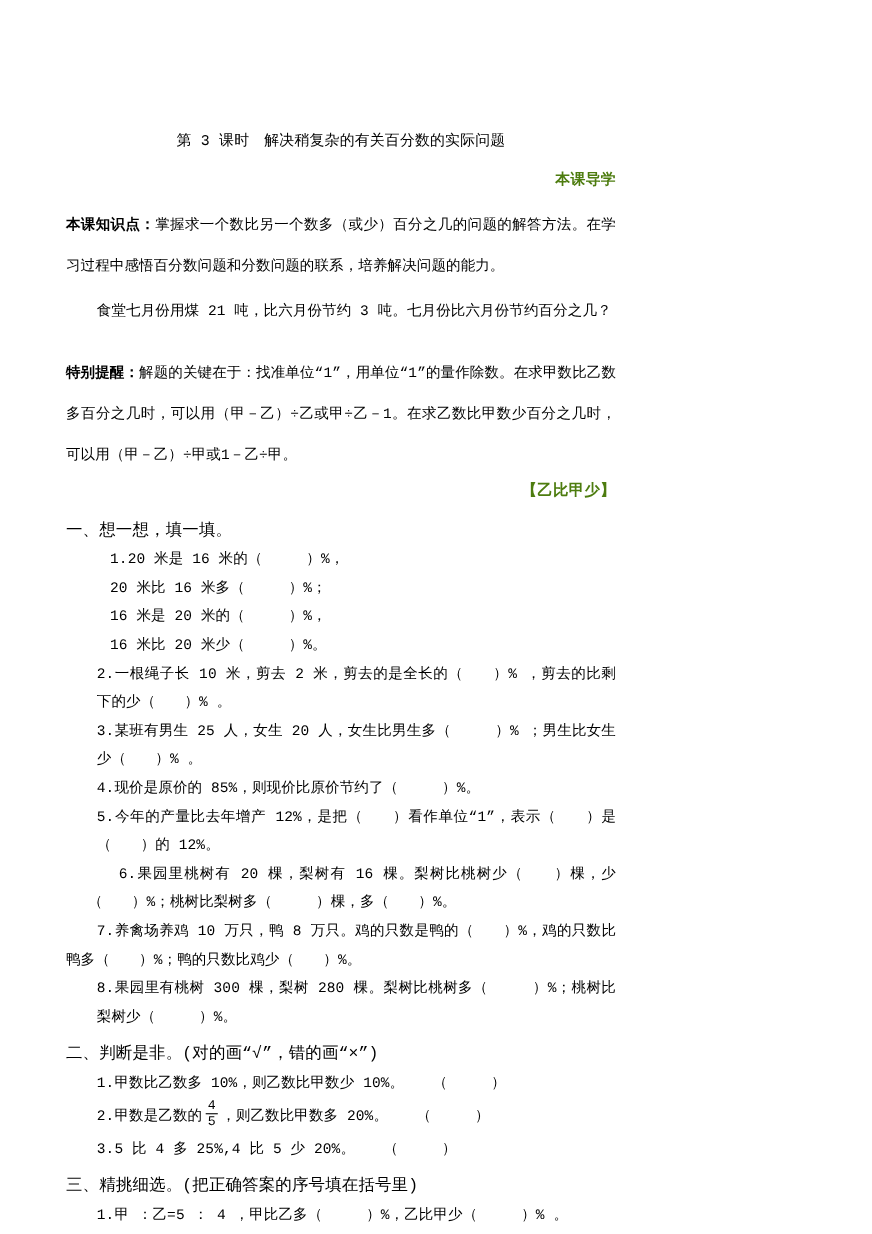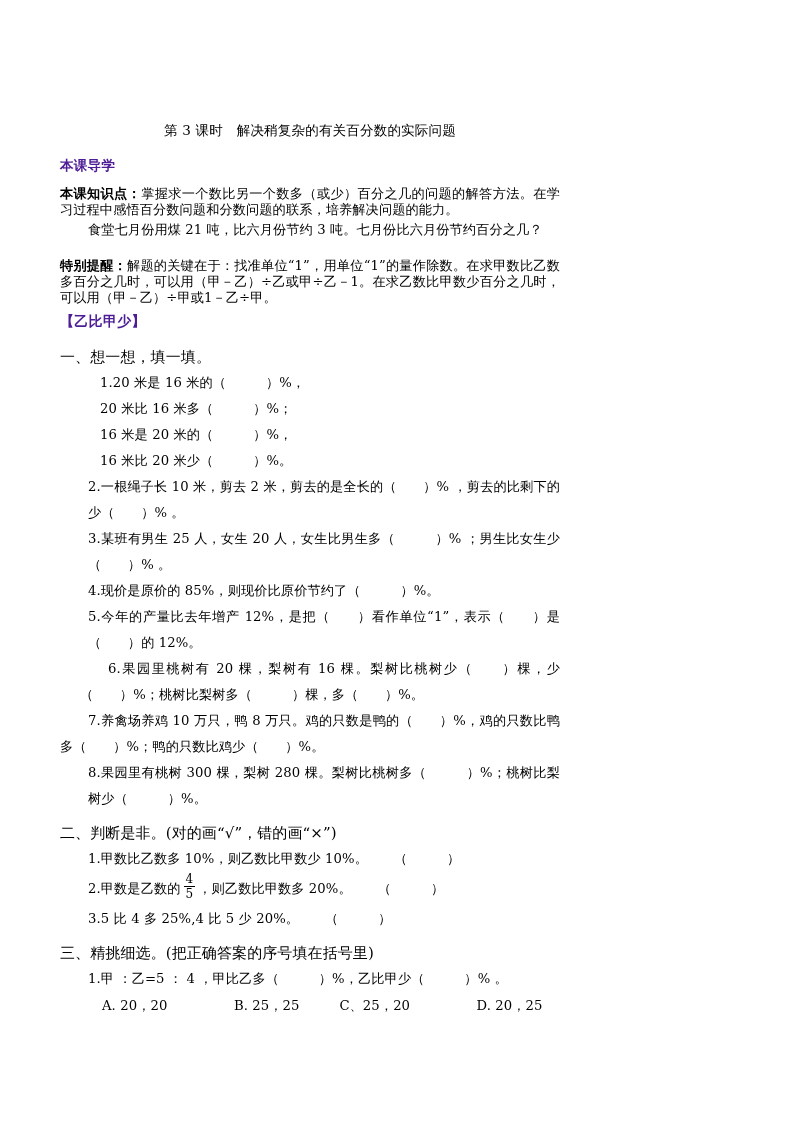--- a/index.html
+++ b/index.html
@@ -13,44 +13,46 @@
     font-family: "DejaVu Serif", "Liberation Serif", serif;
     color: #000000;
     -webkit-font-smoothing: antialiased;
   }
   .page {
     position: relative;
     width: 636px;
     height: 1122px;
     box-sizing: border-box;
     padding: 118px 76px 0 60px;
+    font-family: Liberation Mono, monospace;
   }
   .doc-title {
     text-align: center;
     font-size: 13.5px;
     line-height: 24px;
     letter-spacing: 0.2px;
     margin: 0 0 10px 0;
     font-weight: normal;
   }
   .sec-head-red {
-    color: #4c1d95;
+    color: #4d7c0f;
     font-weight: bold;
     font-size: 13.5px;
     line-height: 26px;
     margin: 0;
     letter-spacing: 0.3px;
+    text-align: right;
   }
   .sec-head-red.big {
     font-size: 14px;
     line-height: 30px;
   }
   .para {
     font-size: 13.2px;
-    line-height: 16px;
+    line-height: 37px;
     margin: 0;
     text-align: justify;
     text-justify: inter-ideograph;
     letter-spacing: 0.1px;
   }
   .para.lead {
     margin-top: 4px;
   }
   .para b {
     font-weight: bold;

